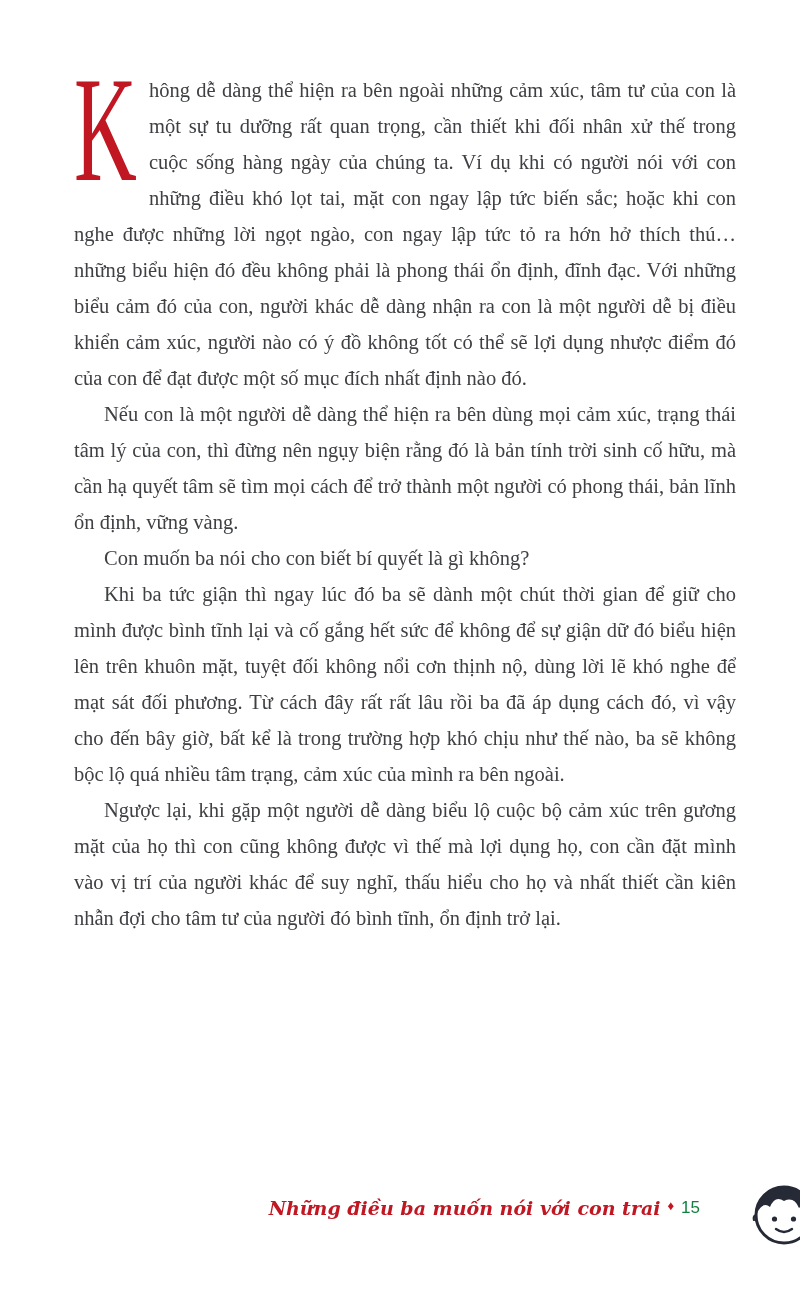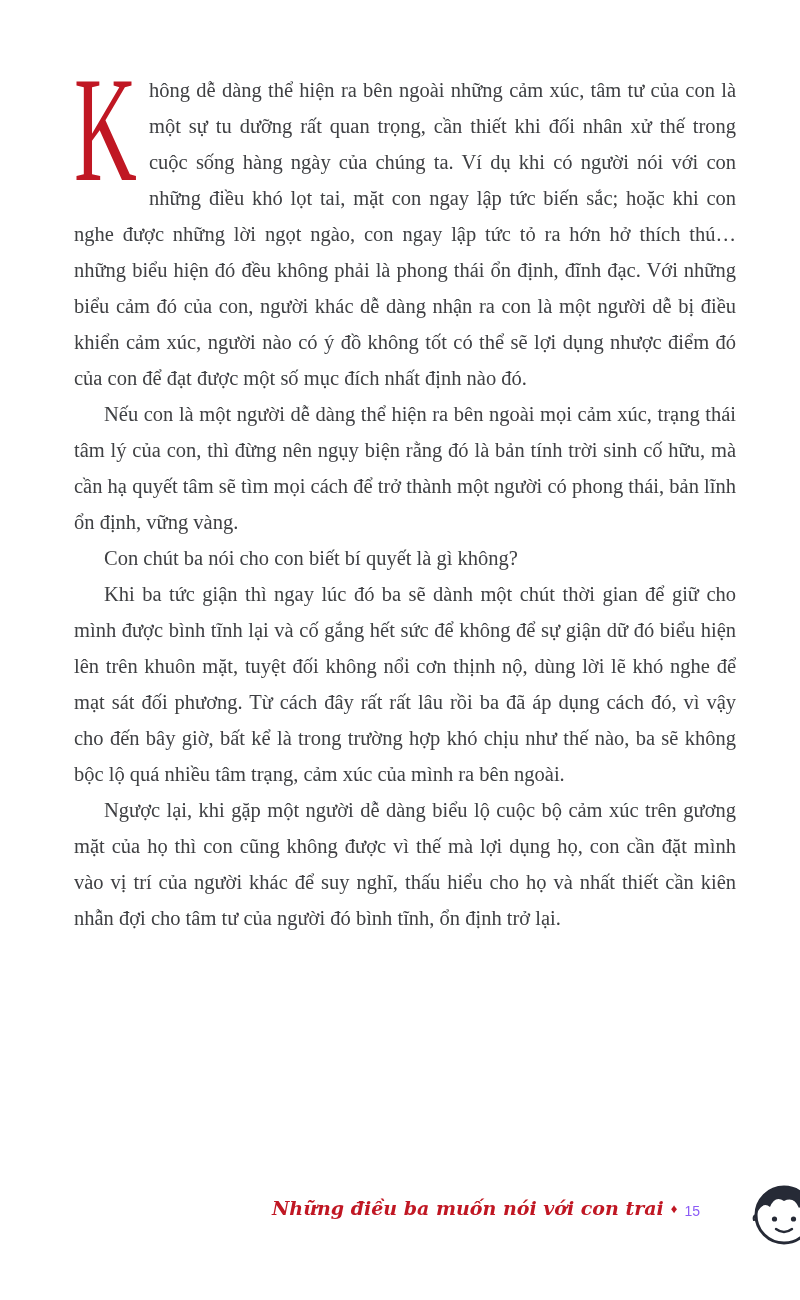--- a/index.html
+++ b/index.html
@@ -43,60 +43,60 @@
     transform:scaleX(0.58);
     transform-origin:top left;
     font-family:"Liberation Serif", serif;
   }
   .footer {
     position:absolute;
     top:1197px;
     right:100px;
     white-space:nowrap;
     display:flex;
-    align-items:flex-end;
+    align-items:center;
     gap:7px;
   }
   .footer-title {
     color:#c01723;
     font-family:"DejaVu Serif", serif;
     font-style:italic;
     font-weight:bold;
     font-size:19px;
   }
   .footer-sep {
     color:#c01723;
     font-size:13px;
     position:relative;
     top:-2px;
   }
   .footer-page {
-    color:#8b5cf6;
+    color:#15803d;
     font-family:"Liberation Sans", sans-serif;
-    font-size:14px;
+    font-size:17px;
   }
   .mascot {
     position:absolute;
     top:1182px;
     right:-16px;
     width:64px;
     height:64px;
   }
 </style>
 </head>
 <body>
 
 <div class="page">
 
   <div class="text-block">
     <p>
       <span class="dropcap"><span class="dropcap-glyph">K</span></span><span>hông dễ dàng thể hiện ra bên ngoài những cảm xúc, tâm tư của con là một sự tu dưỡng rất quan trọng, cần thiết khi đối nhân xử thế trong cuộc sống hàng ngày của chúng ta. Ví dụ khi có người nói với con những điều khó lọt tai, mặt con ngay lập tức biến sắc; hoặc khi con nghe được những lời ngọt ngào, con ngay lập tức tỏ ra hớn hở thích thú… những biểu hiện đó đều không phải là phong thái ổn định, đĩnh đạc. Với những biểu cảm đó của con, người khác dễ dàng nhận ra con là một người dễ bị điều khiển cảm xúc, người nào có ý đồ không tốt có thể sẽ lợi dụng nhược điểm đó của con để đạt được một số mục đích nhất định nào đó.</span>
     </p>
-    <p class="indent">Nếu con là một người dễ dàng thể hiện ra bên ngoài mọi cảm xúc, trạng thái tâm lý của con, thì đừng nên ngụy biện rằng đó là bản tính trời sinh cố hữu, mà cần hạ quyết tâm sẽ tìm mọi cách để trở thành một người có phong thái, bản lĩnh ổn định, vững vàng.</p>
-    <p class="indent">Con chút ba nói cho con biết bí quyết là gì không?</p>
+    <p class="indent">Nếu con là một người dễ dàng thể hiện ra bên dùng mọi cảm xúc, trạng thái tâm lý của con, thì đừng nên ngụy biện rằng đó là bản tính trời sinh cố hữu, mà cần hạ quyết tâm sẽ tìm mọi cách để trở thành một người có phong thái, bản lĩnh ổn định, vững vàng.</p>
+    <p class="indent">Con muốn ba nói cho con biết bí quyết là gì không?</p>
     <p class="indent">Khi ba tức giận thì ngay lúc đó ba sẽ dành một chút thời gian để giữ cho mình được bình tĩnh lại và cố gắng hết sức để không để sự giận dữ đó biểu hiện lên trên khuôn mặt, tuyệt đối không nổi cơn thịnh nộ, dùng lời lẽ khó nghe để mạt sát đối phương. Từ cách đây rất rất lâu rồi ba đã áp dụng cách đó, vì vậy cho đến bây giờ, bất kể là trong trường hợp khó chịu như thế nào, ba sẽ không bộc lộ quá nhiều tâm trạng, cảm xúc của mình ra bên ngoài.</p>
     <p class="indent">Ngược lại, khi gặp một người dễ dàng biểu lộ cuộc bộ cảm xúc trên gương mặt của họ thì con cũng không được vì thế mà lợi dụng họ, con cần đặt mình vào vị trí của người khác để suy nghĩ, thấu hiểu cho họ và nhất thiết cần kiên nhẫn đợi cho tâm tư của người đó bình tĩnh, ổn định trở lại.</p>
   </div>
 
   <div class="footer">
     <span class="footer-title">Những điều ba muốn nói với con trai</span>
     <span class="footer-sep">♦</span>
     <span class="footer-page">15</span>
   </div>
 

